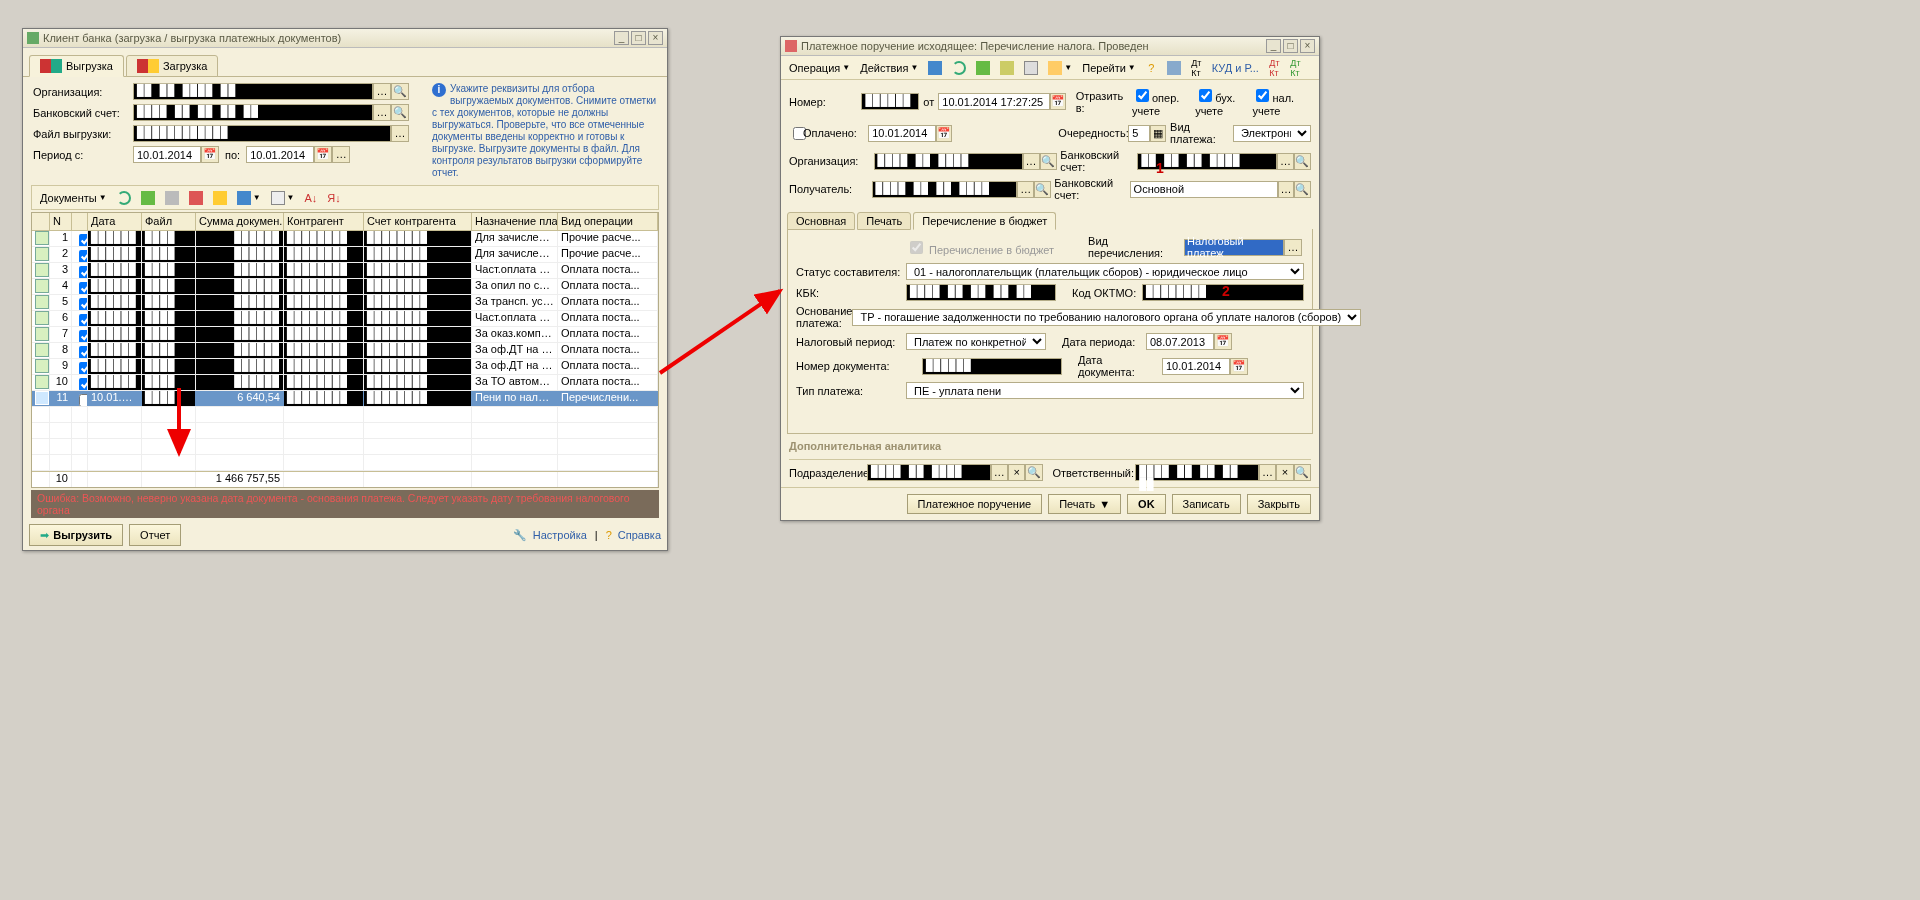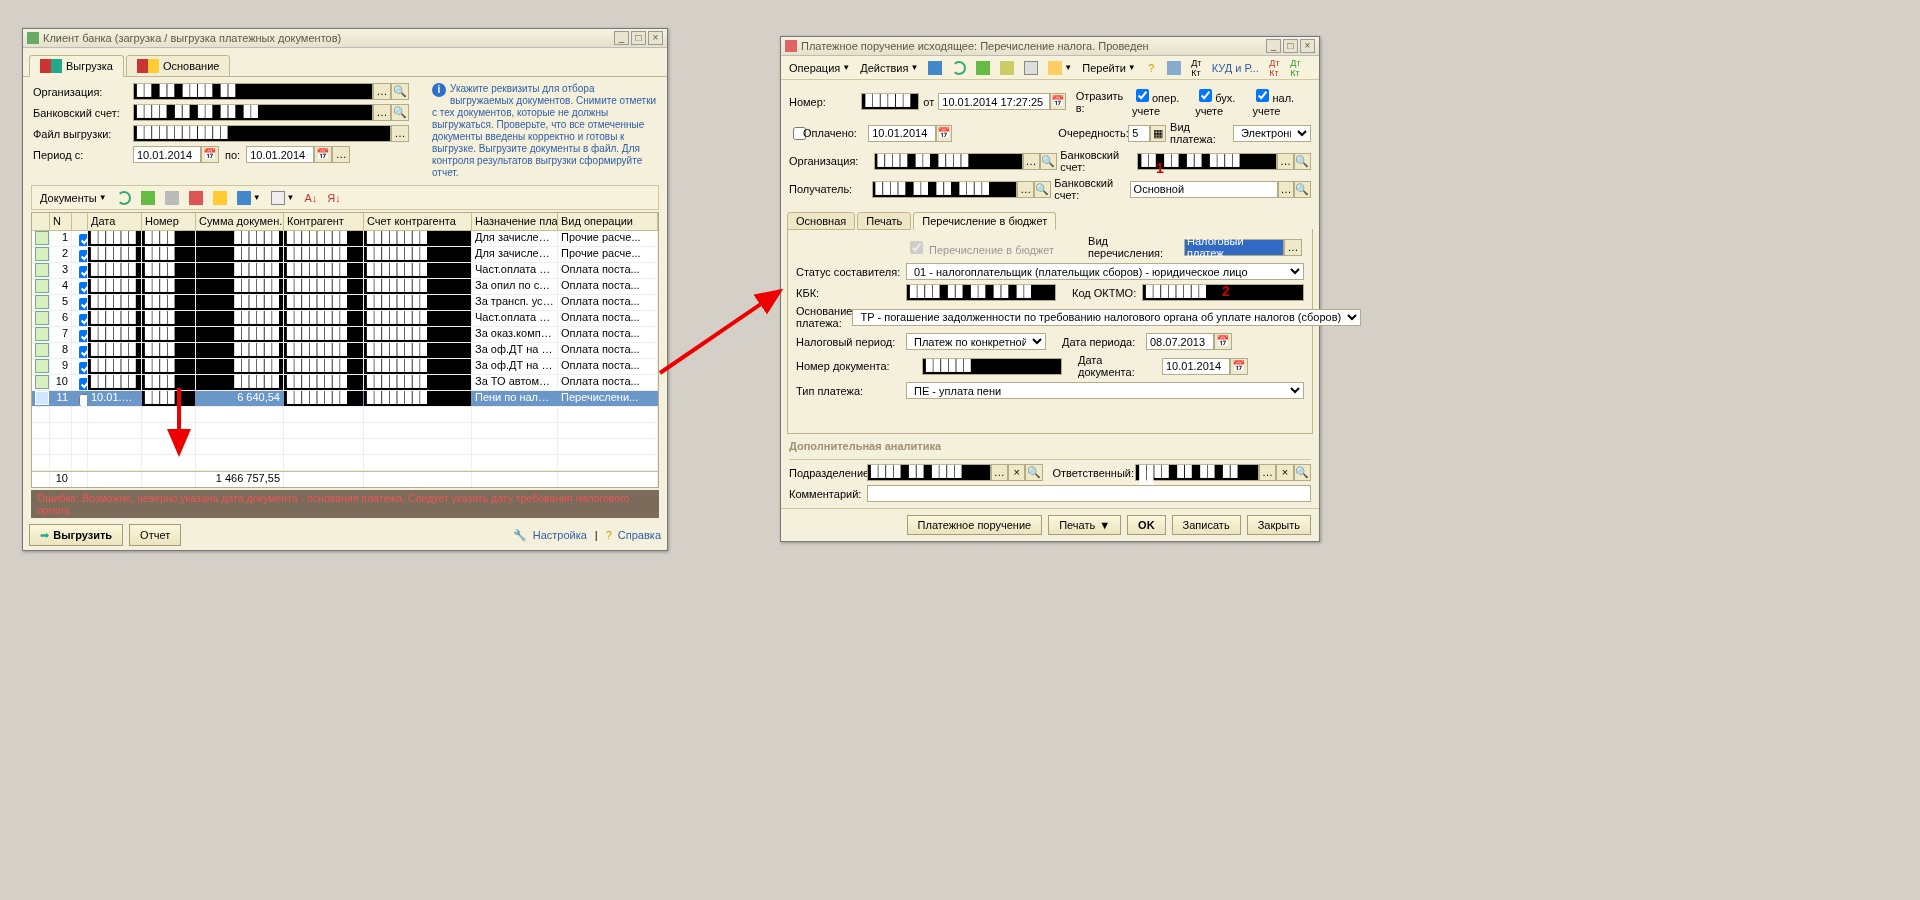--- a/index.html
+++ b/index.html
@@ -103,21 +103,21 @@
     <span class="winbtn">×</span>
   </div>
 
   <div class="tabs">
     <div class="tab active">
       <span class="arrow-icon out"></span>
       <span>Выгрузка</span>
     </div>
     <div class="tab">
       <span class="arrow-icon in"></span>
-      <span>Основание</span>
+      <span>Загрузка</span>
     </div>
   </div>
 
   <div class="panel" style="display:flex;">
     <div style="flex:1;">
       <div class="row">
         <span class="lbl">Организация:</span>
         <span class="inp redacted-w" style="width:240px;">██ ██ ████ ██</span>
         <span class="btn-dots">…</span>
         <span class="btn-mag">🔍</span>
@@ -180,21 +180,21 @@
     <span class="tbtn" style="color:#c33;">А↓</span>
     <span class="tbtn" style="color:#c33;">Я↓</span>
   </div>
 
   <div class="grid" style="margin:0 8px;">
     <div class="grid-head">
       <div style="width:18px;"></div>
       <div style="width:22px;">N</div>
       <div style="width:16px;"></div>
       <div style="width:54px;">Дата</div>
-      <div style="width:54px;">Номер</div>
+      <div style="width:54px;">Файл</div>
       <div style="width:88px;">Сумма докумен...</div>
       <div style="width:80px;">Контрагент</div>
       <div style="width:108px;">Счет контрагента</div>
       <div style="width:86px;">Назначение плат...</div>
       <div style="flex:1;">Вид операции</div>
     </div>
     <div class="grid-body" id="gbody">
         <div class="grow">
           <div style="width:18px;text-align:center;"><span class="doc-icon"></span></div>
           <div style="width:22px;text-align:right;">1</div>
@@ -578,24 +578,20 @@
       <span class="inp redacted-w" style="width:128px;">████ ██ ████</span>
       <span class="btn-dots">…</span>
       <span class="btn-dots">×</span>
       <span class="btn-mag">🔍</span>
       <span style="width:10px;"></span>
       <span style="width:86px;">Ответственный:</span>
       <span class="inp redacted-w" style="width:128px;">████ ██ ██ ██ ██</span>
       <span class="btn-dots">…</span>
       <span class="btn-dots">×</span>
       <span class="btn-mag">🔍</span>
-    </div>
-    <div class="row">
-      <span style="width:78px;">Комментарий:</span>
-      <input class="inp" style="flex: 1 1 0%;">
     </div>
   </div>
 
   <div class="footer-btns">
     <div class="push-btn">Платежное поручение</div>
     <div class="push-btn">
         <span>Печать</span> 
         <span class="down">▼</span>
       </div>
     <div class="push-btn">

